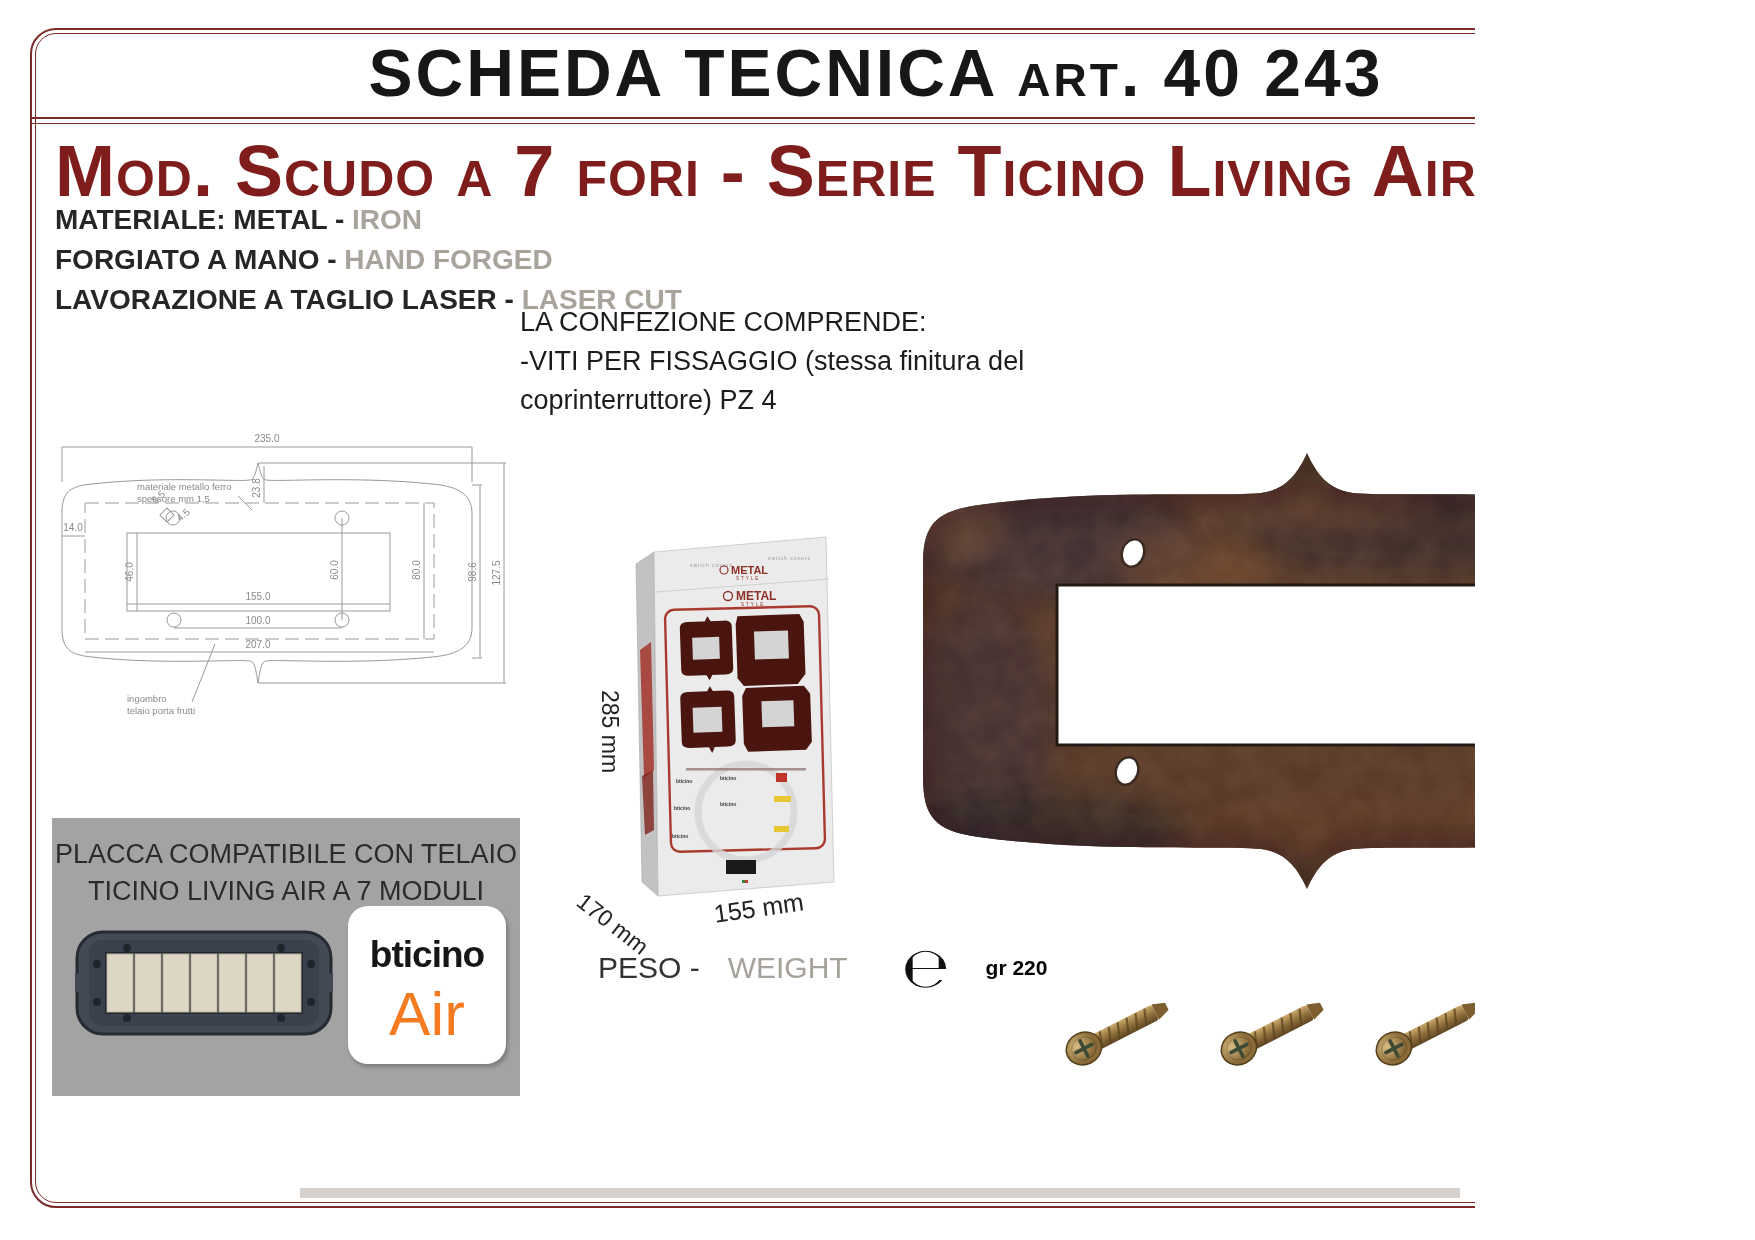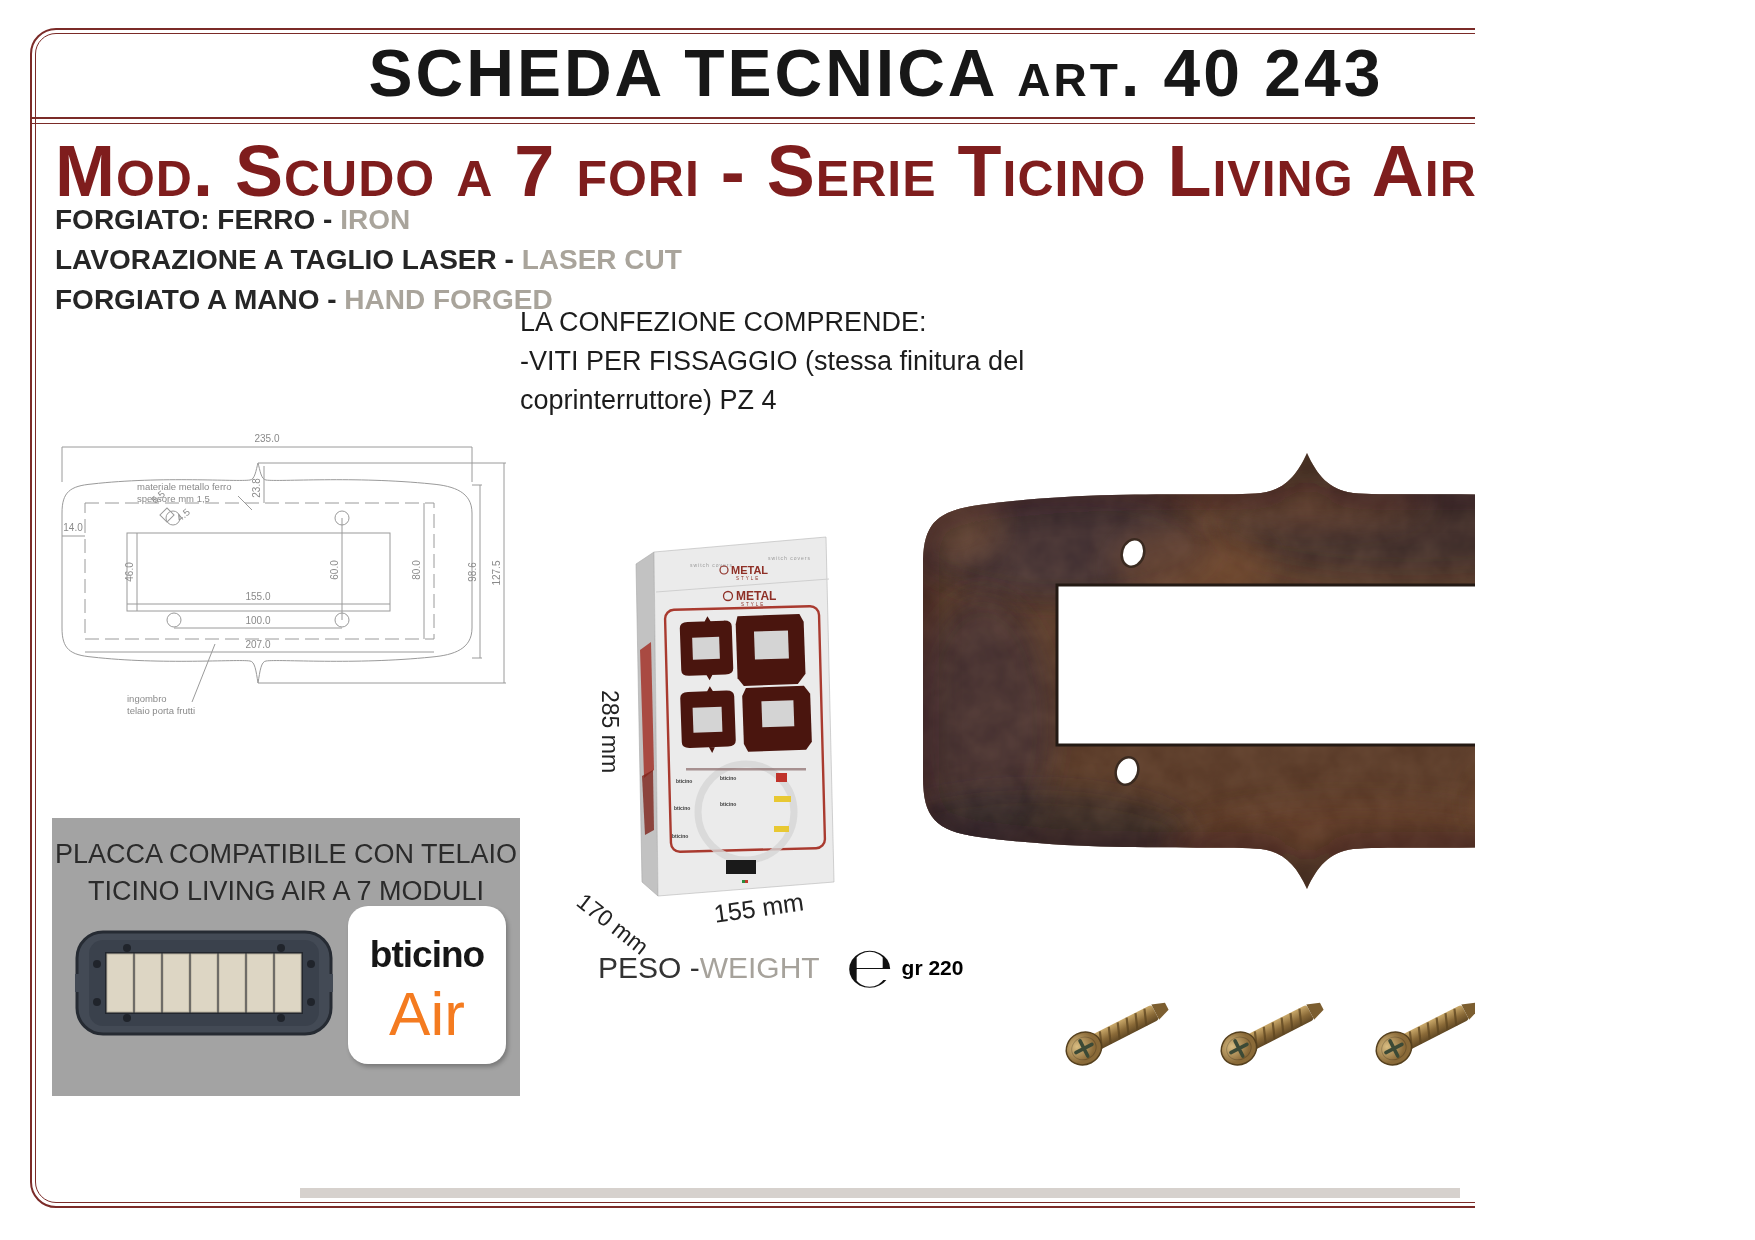--- a/index.html
+++ b/index.html
@@ -16,21 +16,21 @@
   .title{position:absolute;left:55px;top:130px;width:1640px;font-variant:small-caps;
          font-weight:bold;font-size:72px;letter-spacing:1px;color:#7f1d1d;white-space:nowrap;}
   .specs{position:absolute;left:55px;top:200px;font-size:28px;font-weight:bold;line-height:40px;color:#262626;}
   .specs .en{color:#a9a49b;}
   .contents{position:absolute;left:520px;top:303px;font-size:27px;line-height:39px;color:#1c1c1c;}
   .drawing{position:absolute;left:52px;top:418px;width:475px;height:310px;}
   .pkgbox{position:absolute;left:628px;top:530px;width:215px;height:390px;}
   .dim-v{position:absolute;left:596px;top:690px;writing-mode:vertical-rl;font-size:23px;color:#222;}
   .dim-d170{position:absolute;left:588px;top:888px;font-size:23px;color:#222;transform:rotate(38deg);transform-origin:left top;}
   .dim-d155{position:absolute;left:712px;top:900px;font-size:25px;color:#222;transform:rotate(-8deg);transform-origin:left top;}
-  .peso{position:absolute;left:598px;top:940px;display:flex;align-items:center;font-size:30px;color:#333;}
+  .peso{position:absolute;left:598px;top:940px;display:flex;align-items:center;font-size:30px;color:#333;gap:28px;}
   .peso .en{color:#a6a29b;}
   .peso .emark{font-family:"DejaVu Sans",sans-serif;font-size:56px;color:#111;margin-left:26px;line-height:1;}
   .peso .wval{font-size:21px;font-weight:bold;color:#000000;margin-left:8px;}
   .compat{position:absolute;left:52px;top:818px;width:468px;height:278px;background:#a3a3a3;}
   .compat .txt{position:absolute;left:0;top:18px;width:100%;text-align:center;
                font-size:27px;line-height:37px;color:#2b2b2b;white-space:pre-line;}
   .switchsvg{position:absolute;left:23px;top:108px;}
   .aircard{position:absolute;left:296px;top:88px;width:158px;height:158px;background:#fff;
            border-radius:20px;box-shadow:2px 3px 4px rgba(0,0,0,.25);text-align:center;}
   .aircard .bt{font-size:37px;font-weight:bold;letter-spacing:-1px;color:#161616;margin-top:28px;}
@@ -49,23 +49,23 @@
 <div class="page">
 
   <div class="frame"></div>
 
   <div class="hdr">SCHEDA TECNICA art. 40 243</div>
   <div class="divider"></div>
 
   <div class="title">Mod. Scudo a 7 fori - Serie Ticino Living Air</div>
 
   <div class="specs">
-    <div><span>FORGIATO: FERRO - </span><span class="en">IRON</span></div>
+    <div><span>MATERIALE: METAL - </span><span class="en">IRON</span></div>
+    <div><span>FORGIATO A MANO - </span><span class="en">HAND FORGED</span></div>
     <div><span>LAVORAZIONE A TAGLIO LASER - </span><span class="en">LASER CUT</span></div>
-    <div><span>FORGIATO A MANO - </span><span class="en">HAND FORGED</span></div>
   </div>
 
   <div class="contents">
     <div>LA CONFEZIONE COMPRENDE:</div>
     <div>-VITI PER FISSAGGIO (stessa finitura del</div>
     <div>coprinterruttore) PZ 4</div>
   </div>
 
   <svg class="drawing" viewBox="0 0 475 310">
     <g>

